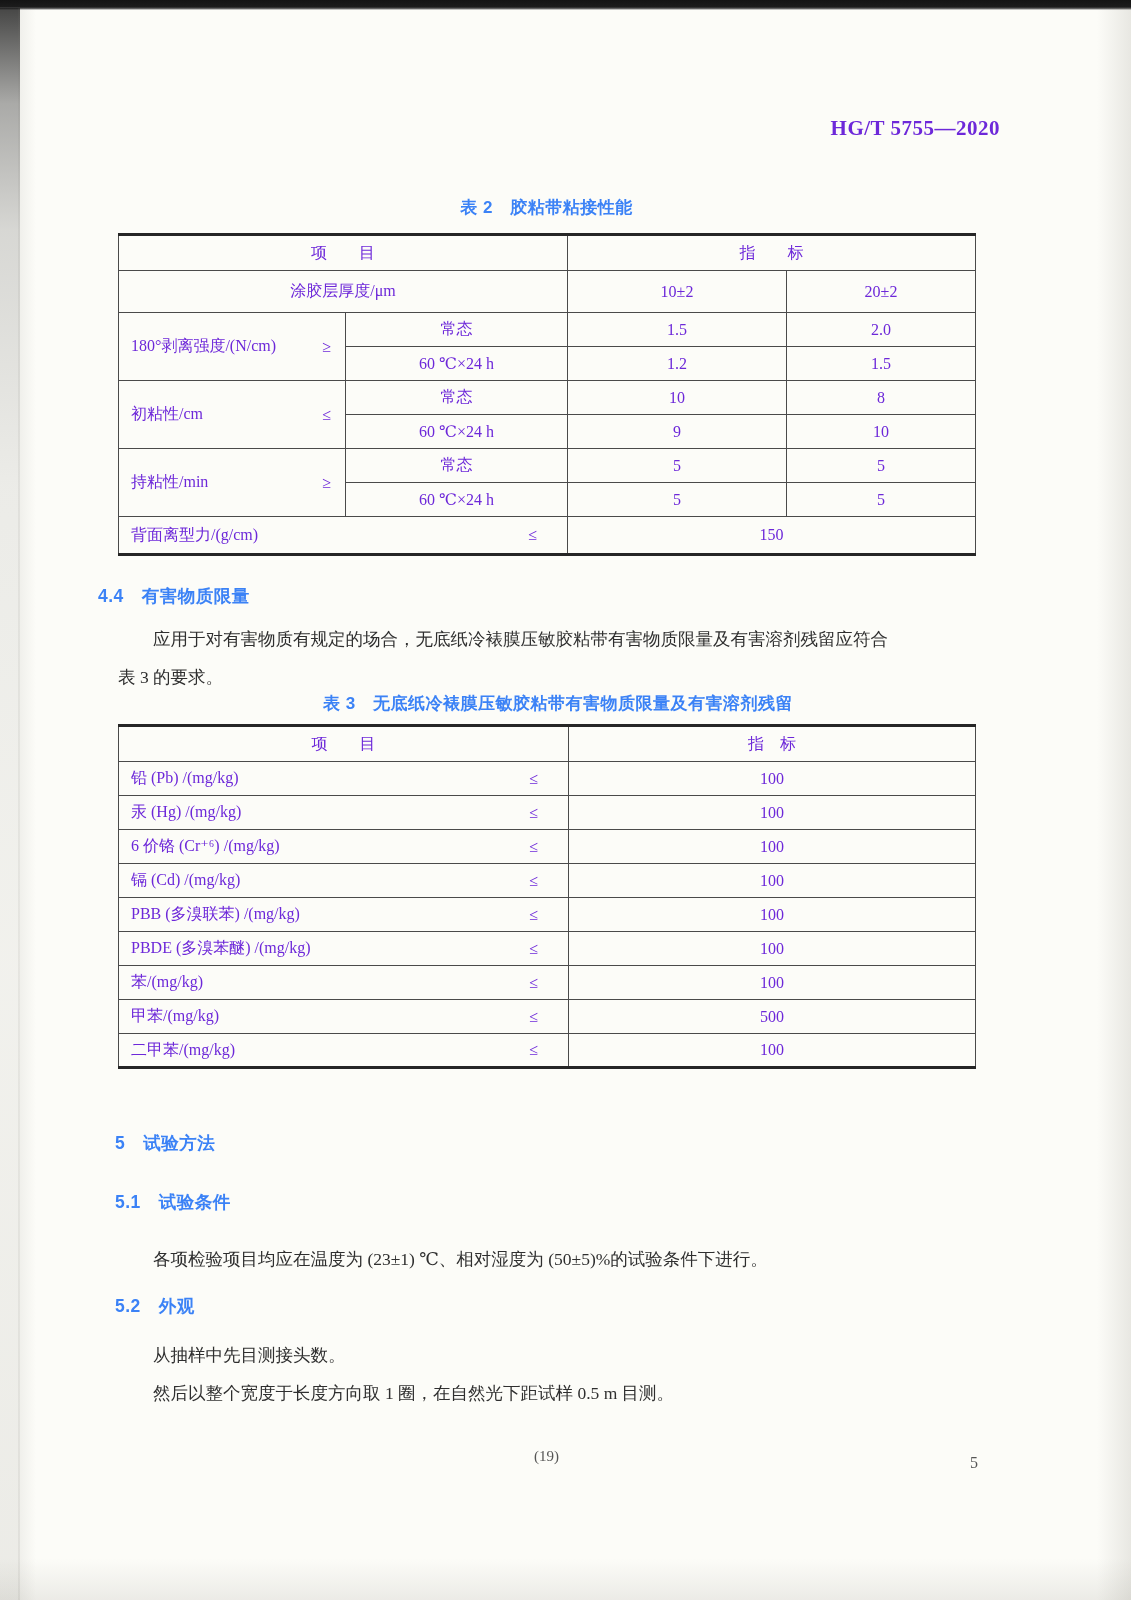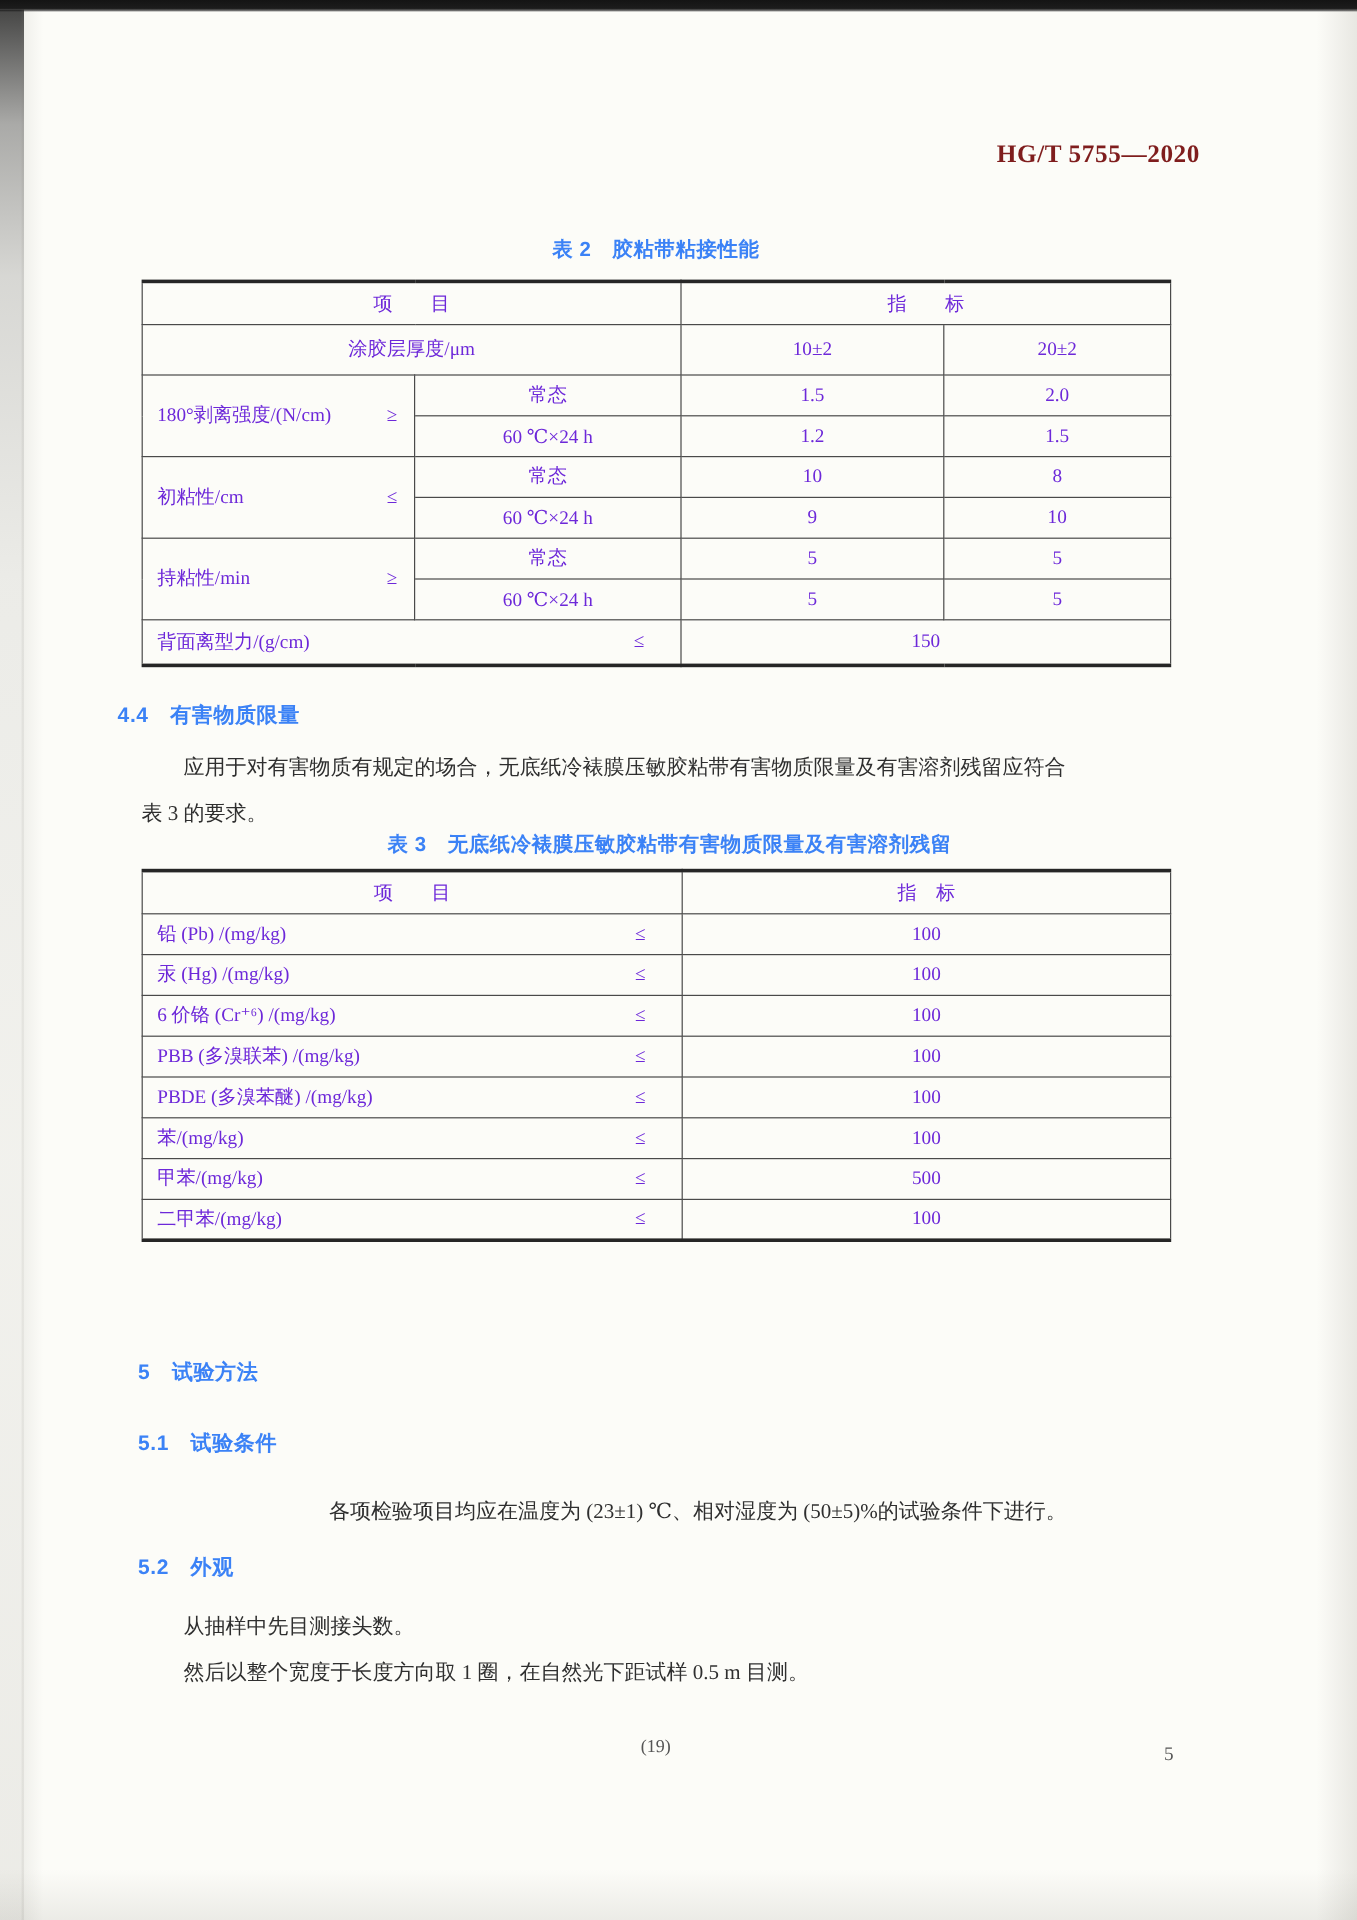--- a/index.html
+++ b/index.html
@@ -36,21 +36,21 @@
     background:linear-gradient(to bottom, rgba(125,122,112,0), rgba(125,122,112,0.13));
   }
 
   
   .heading {
     font-family:"Liberation Sans","DejaVu Sans",sans-serif;
     font-weight:bold; color:#3b82f6;
   }
   .std-number {
     font-family:"Liberation Serif","DejaVu Serif",serif;
-    font-weight:bold; font-size:21px; letter-spacing:0.5px; color:#7f1d1d;
+    font-weight:bold; font-size:21px; letter-spacing:0.5px; color:#6d28d9;
   }
   .tbl-title { font-size:17px; text-align:center; letter-spacing:0.5px; }
   .sec-heading { font-size:17.5px; letter-spacing:0.5px; }
   .body-text { font-size:17.5px; line-height:38px; color:#2f2f2f; }
   .indent { text-indent:2em; }
   .footer-text { font-size:15px; color:#555; }
 
   
   table.gb {
     border-collapse:collapse; table-layout:fixed;
@@ -201,20 +201,29 @@
           <div class="lr-wide">
       <span>6 价铬 (Cr⁺⁶) /(mg/kg)</span>
       <span>≤</span>
           </div>
         </td>
     <td>100</td>
   </tr>
   <tr class="h34">
     <td>
           <div class="lr-wide">
+      <span>镉 (Cd) /(mg/kg)</span>
+      <span>≤</span>
+          </div>
+        </td>
+    <td>100</td>
+  </tr>
+  <tr class="h34">
+    <td>
+          <div class="lr-wide">
       <span>PBB (多溴联苯) /(mg/kg)</span>
       <span>≤</span>
           </div>
         </td>
     <td>100</td>
   </tr>
   <tr class="h34">
     <td>
           <div class="lr-wide">
       <span>PBDE (多溴苯醚) /(mg/kg)</span>
@@ -249,20 +258,20 @@
           </div>
         </td>
     <td>100</td>
   </tr>
 </tbody>
   </table>
 
 <div class="abs heading sec-heading" style="left:115px; top:1131px;">5　试验方法</div>
 
 <div class="abs heading sec-heading" style="left:115px; top:1190px;">5.1　试验条件</div>
-<div class="abs body-text indent" style="left:118px; top:1240px; width:892px;text-align:center;">各项检验项目均应在温度为 (23±1) ℃、相对湿度为 (50±5)%的试验条件下进行。</div>
+<div class="abs body-text indent" style="left:118px; top:1240px; width:892px;">各项检验项目均应在温度为 (23±1) ℃、相对湿度为 (50±5)%的试验条件下进行。</div>
 
 <div class="abs heading sec-heading" style="left:115px; top:1294px;">5.2　外观</div>
 <div class="abs body-text indent" style="left:118px; top:1336px; width:892px;">从抽样中先目测接头数。</div>
 <div class="abs body-text indent" style="left:118px; top:1374px; width:892px;">然后以整个宽度于长度方向取 1 圈，在自然光下距试样 0.5 m 目测。</div>
 
 <div class="abs footer-text" style="left:118px; top:1448px; width:857px; text-align:center;">(19)</div>
 <div class="abs footer-text" style="top:1454px; right:153px; font-size:16px;">5</div>
 
 </body></html>

